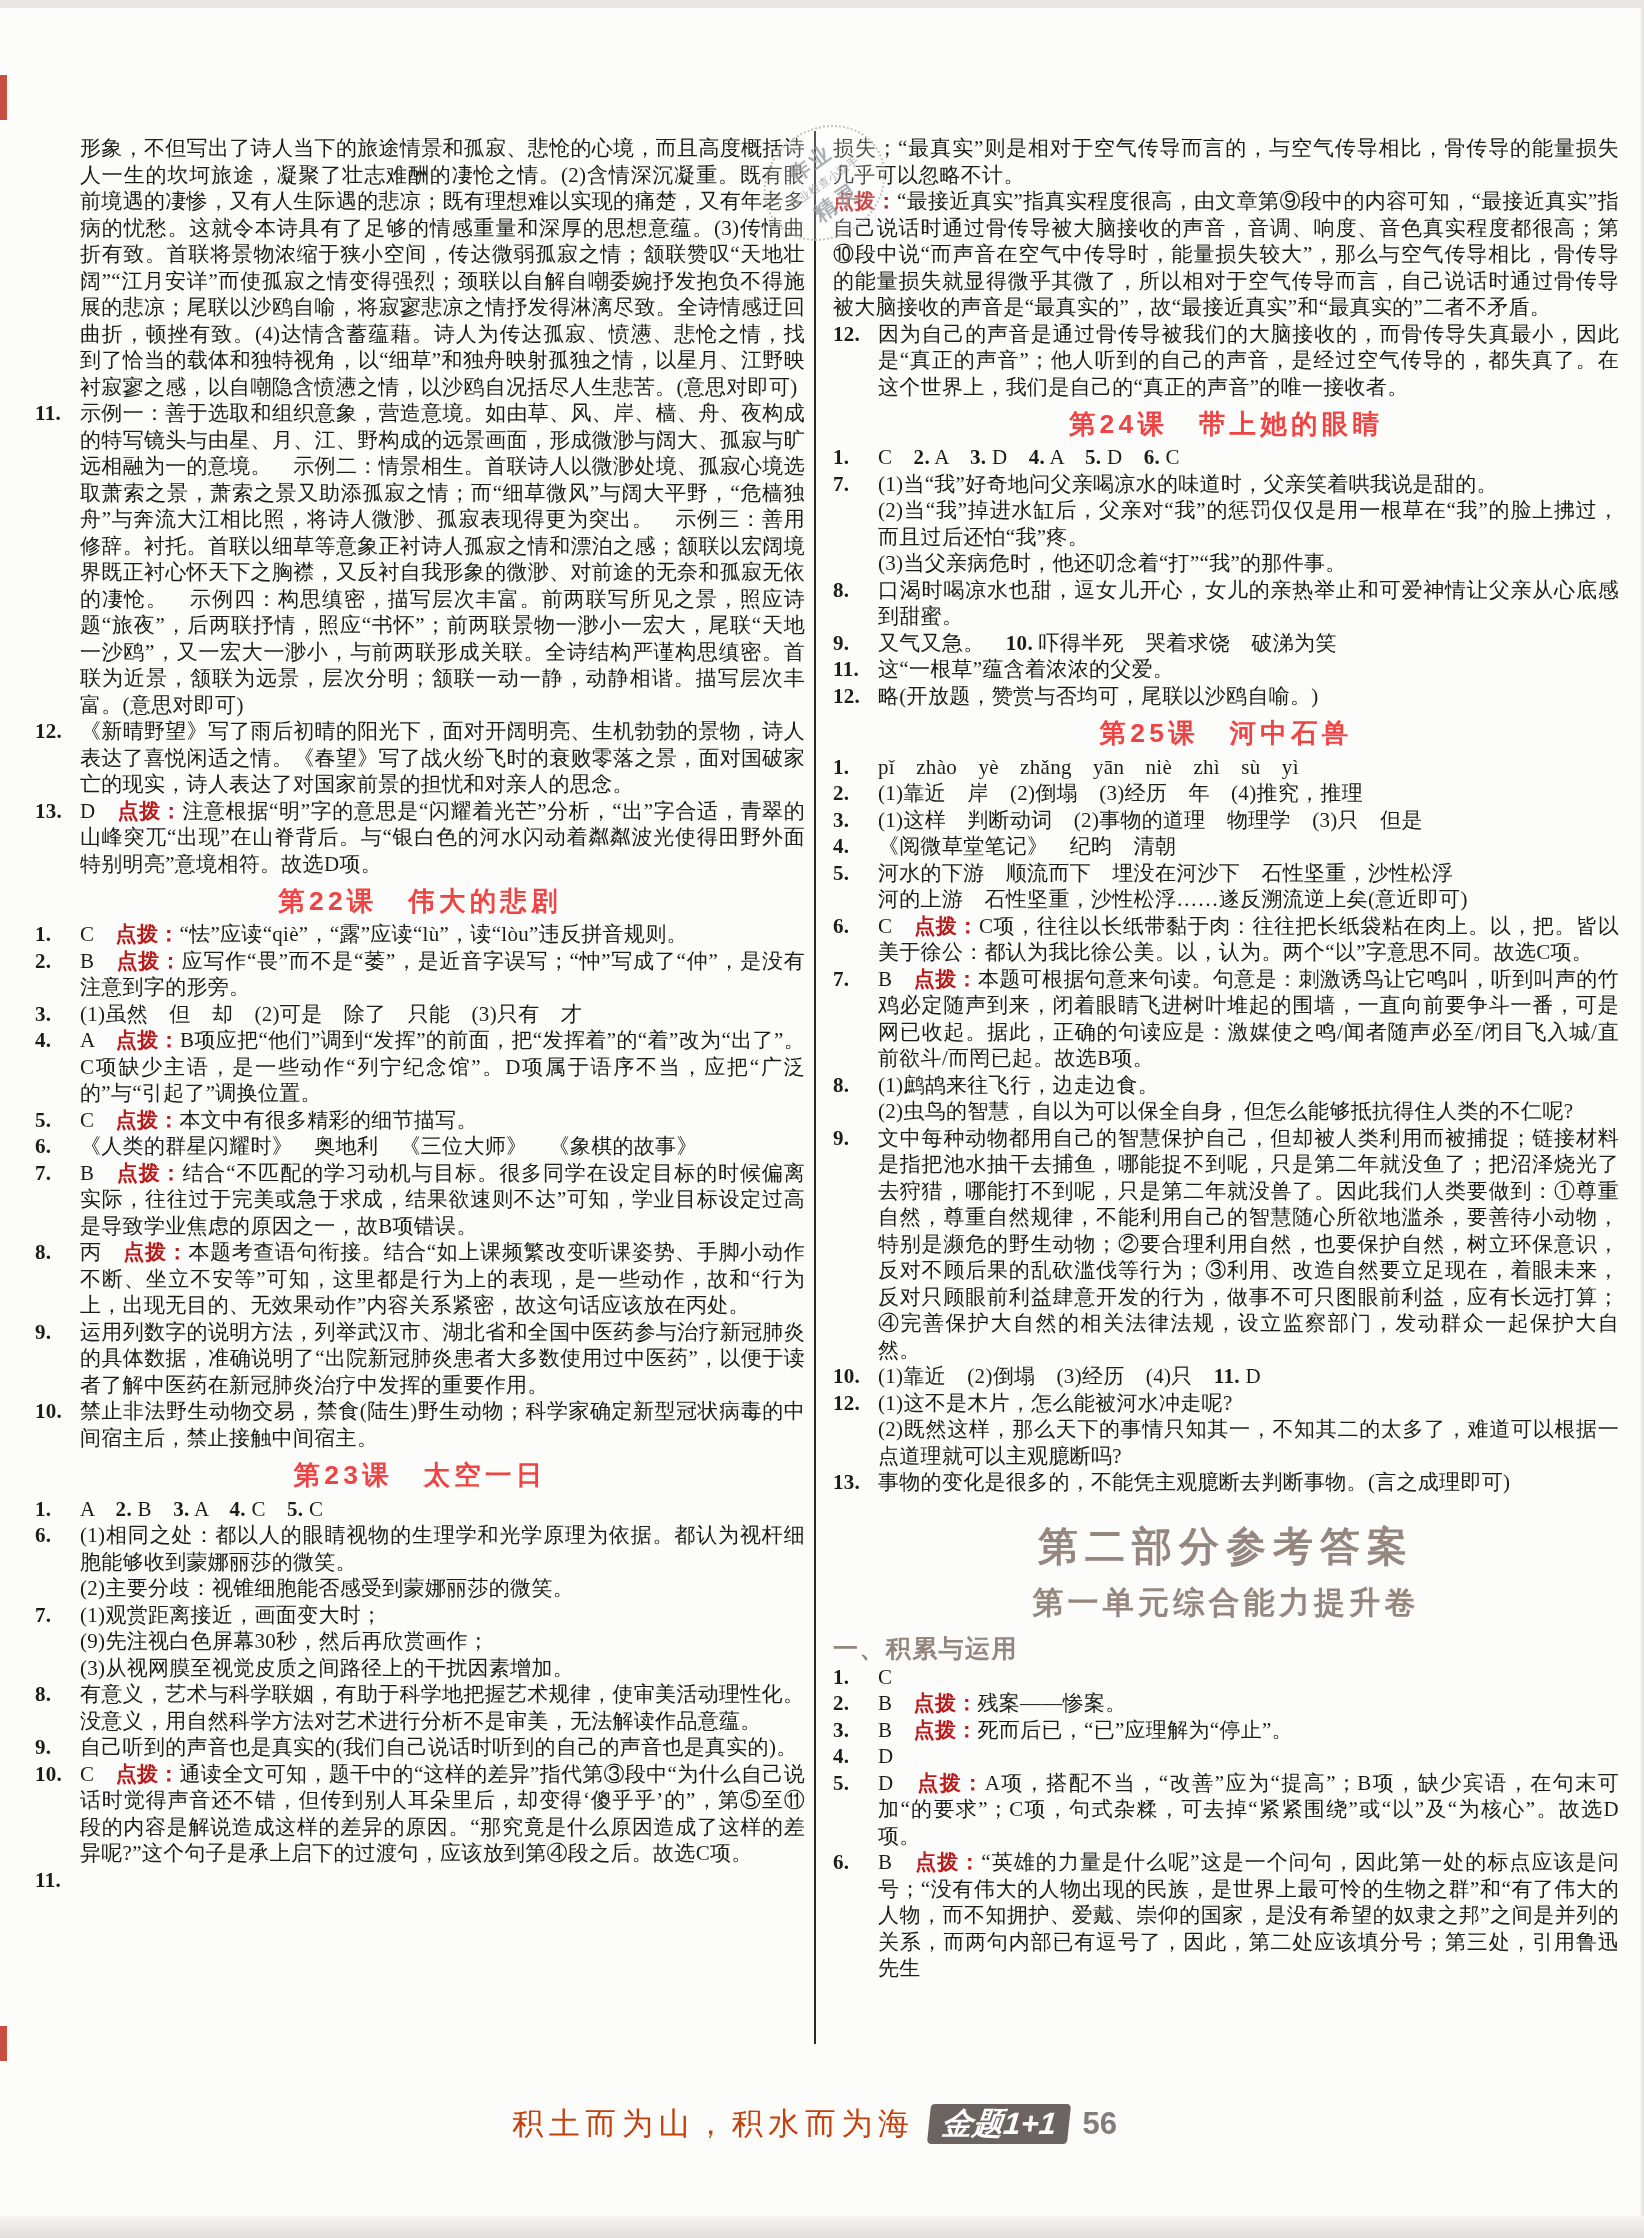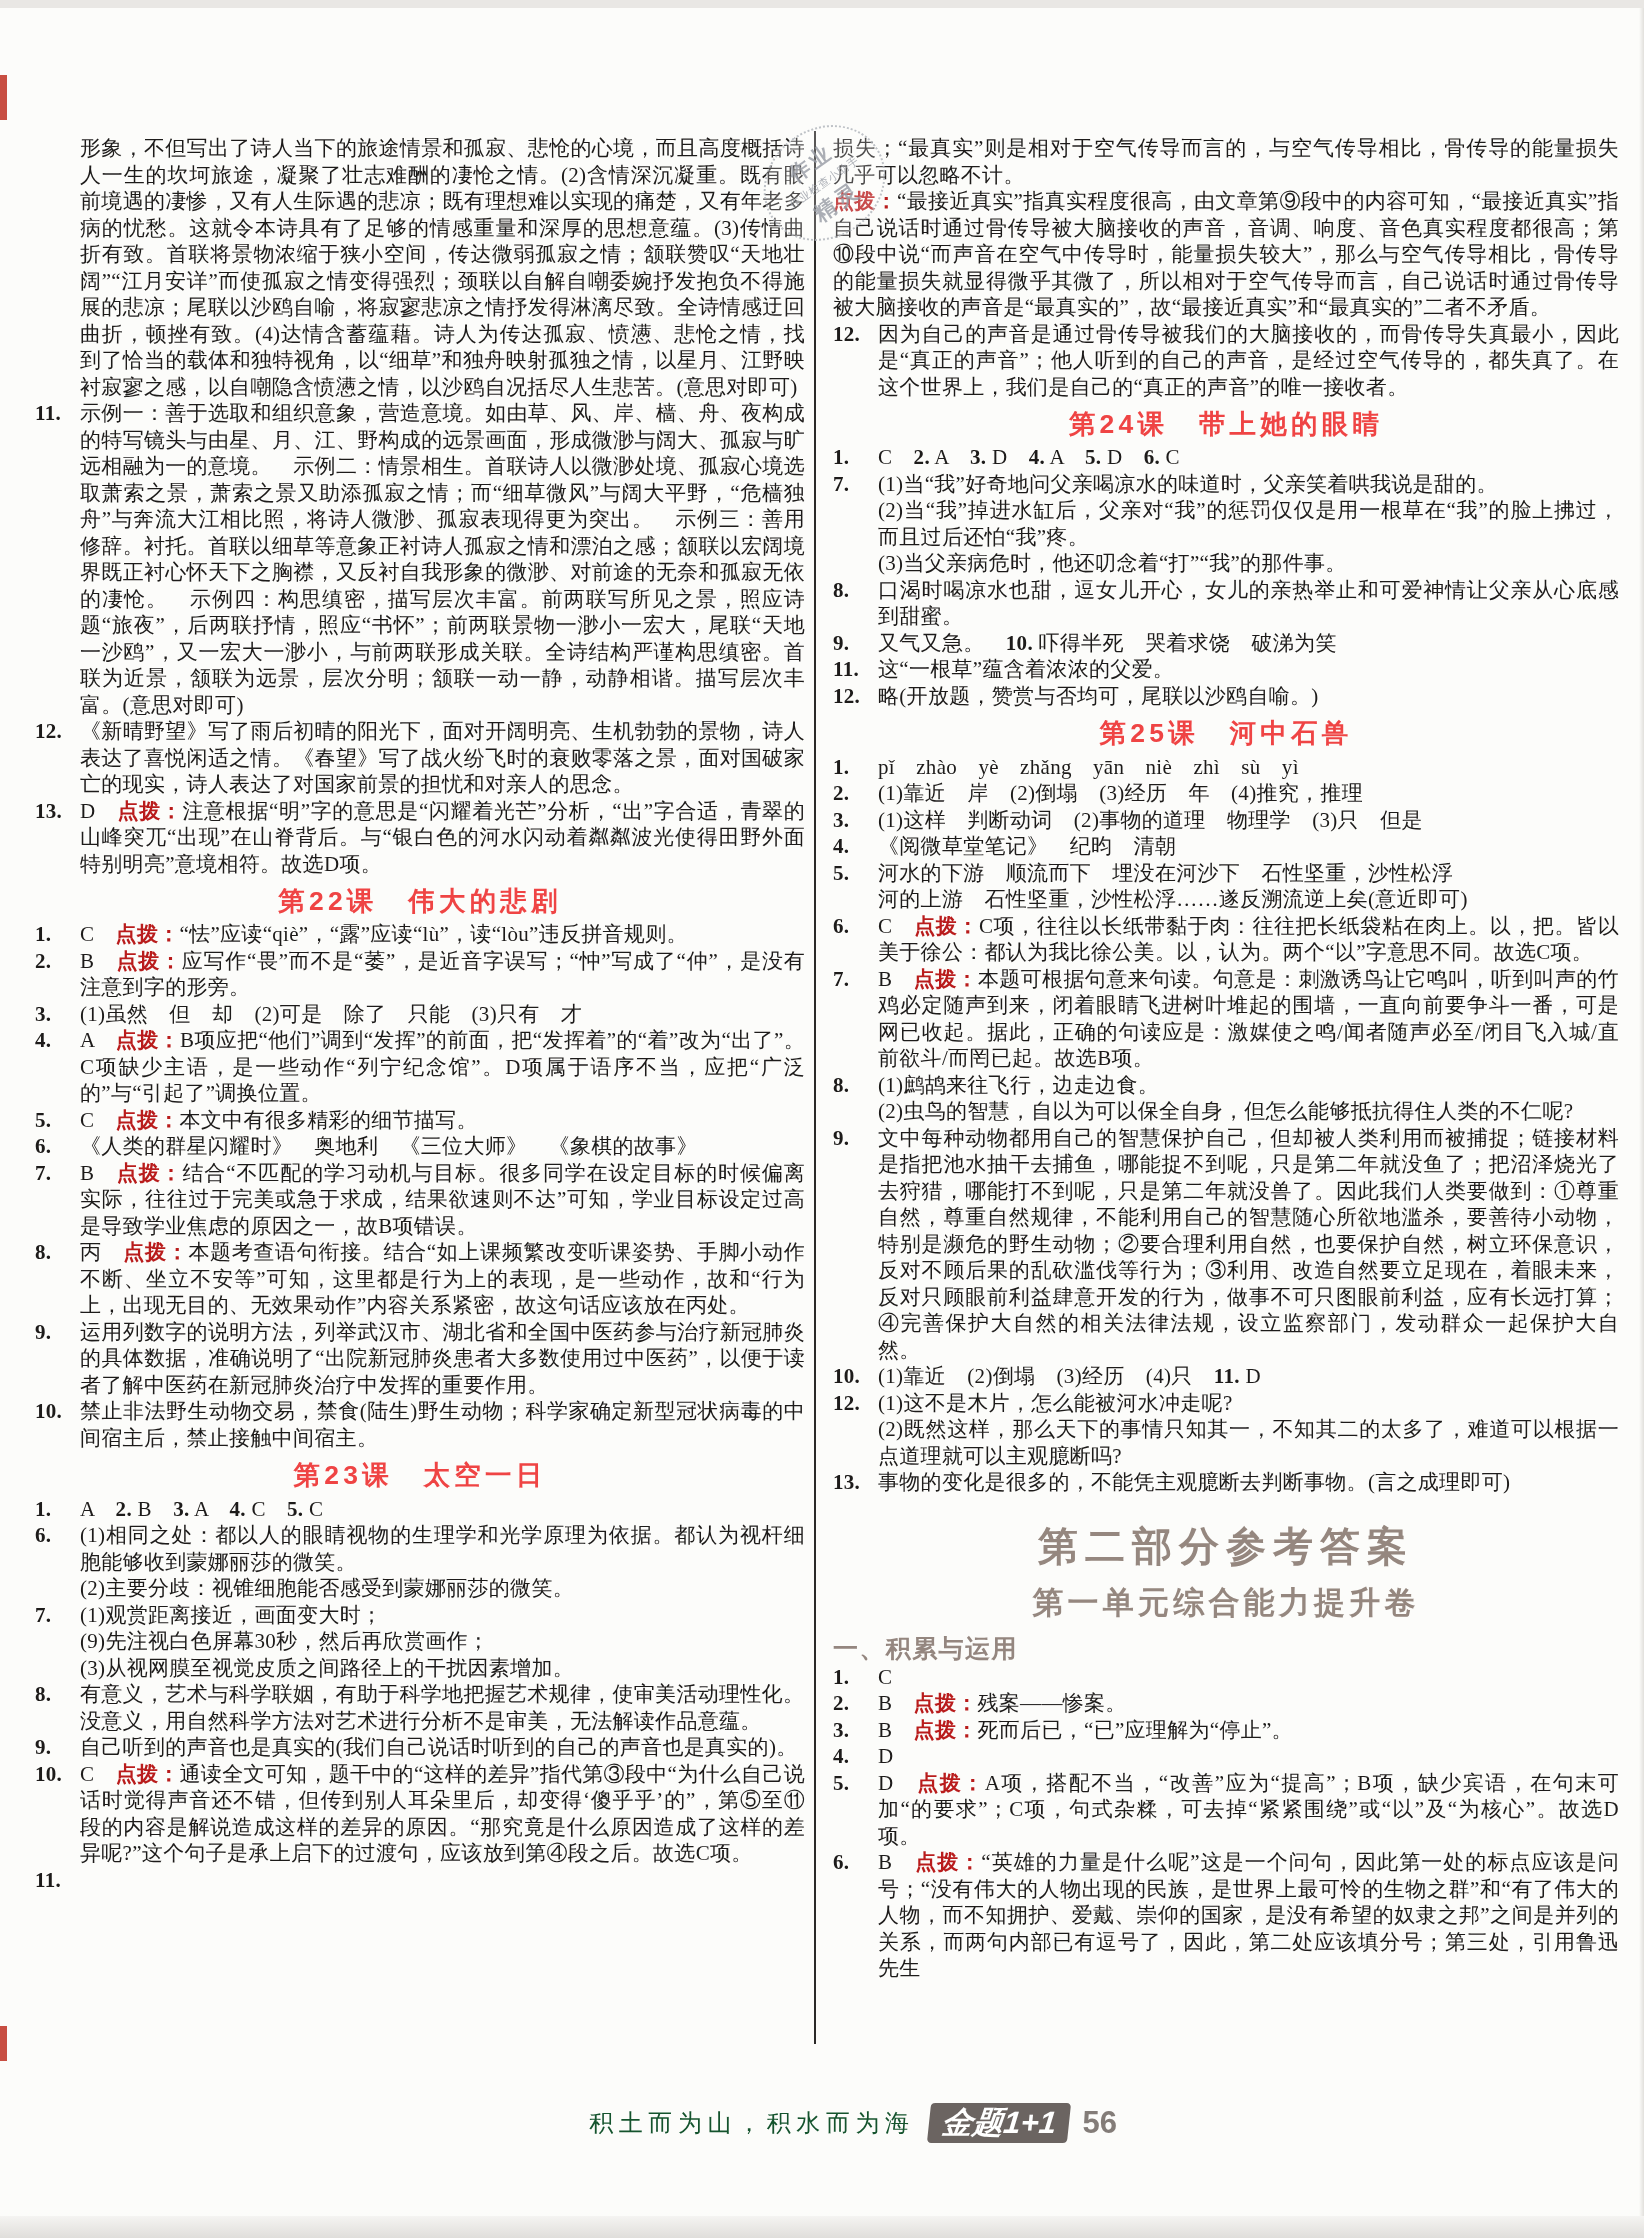--- a/index.html
+++ b/index.html
@@ -40,21 +40,21 @@
   .stamp{position:absolute;left:761px;top:120px;width:123px;height:106px;border:2.1px dotted #b4b8be;
       border-radius:50%;transform:rotate(-35deg);color:#9da1a9;opacity:.85;
       display:flex;flex-direction:column;align-items:center;justify-content:center;
       font-family:"Liberation Sans","DejaVu Sans",sans-serif;text-align:center;background:rgba(255,255,255,.25);}
   .stamp .s1{font-size:21px;font-weight:bold;letter-spacing:2.8px;}
   .stamp .s2{font-size:11px;letter-spacing:0.7px;margin:1.4px 0;}
   .stamp .s3{font-size:22px;font-weight:bold;letter-spacing:4.2px;}
 
   .footer{position:absolute;top:2095px;left:0;width:1117px;display:flex;justify-content:flex-end;
       align-items:center;gap:14px;}
-  .footer .motto{color:#14532d;font-size:24px;letter-spacing:5.6px;font-family:"Liberation Serif",serif;}
+  .footer .motto{color:#c2410c;font-size:31px;letter-spacing:5.6px;font-family:"Liberation Serif",serif;}
   .footer .logo-badge{background:#6b6461;color:#ffffff;font-family:"Liberation Sans","DejaVu Sans",sans-serif;
       font-weight:bold;font-style:italic;font-size:31px;line-height:40px;padding:0 12.6px;border-radius:4.2px;
       transform:skewX(-6deg);}
   .footer .page-num{color:#837c78;font-family:Liberation Sans, sans-serif;
       font-weight:bold;font-size:31px;}
 </style>
 </head>
 <body>
 
 <div class="page">

